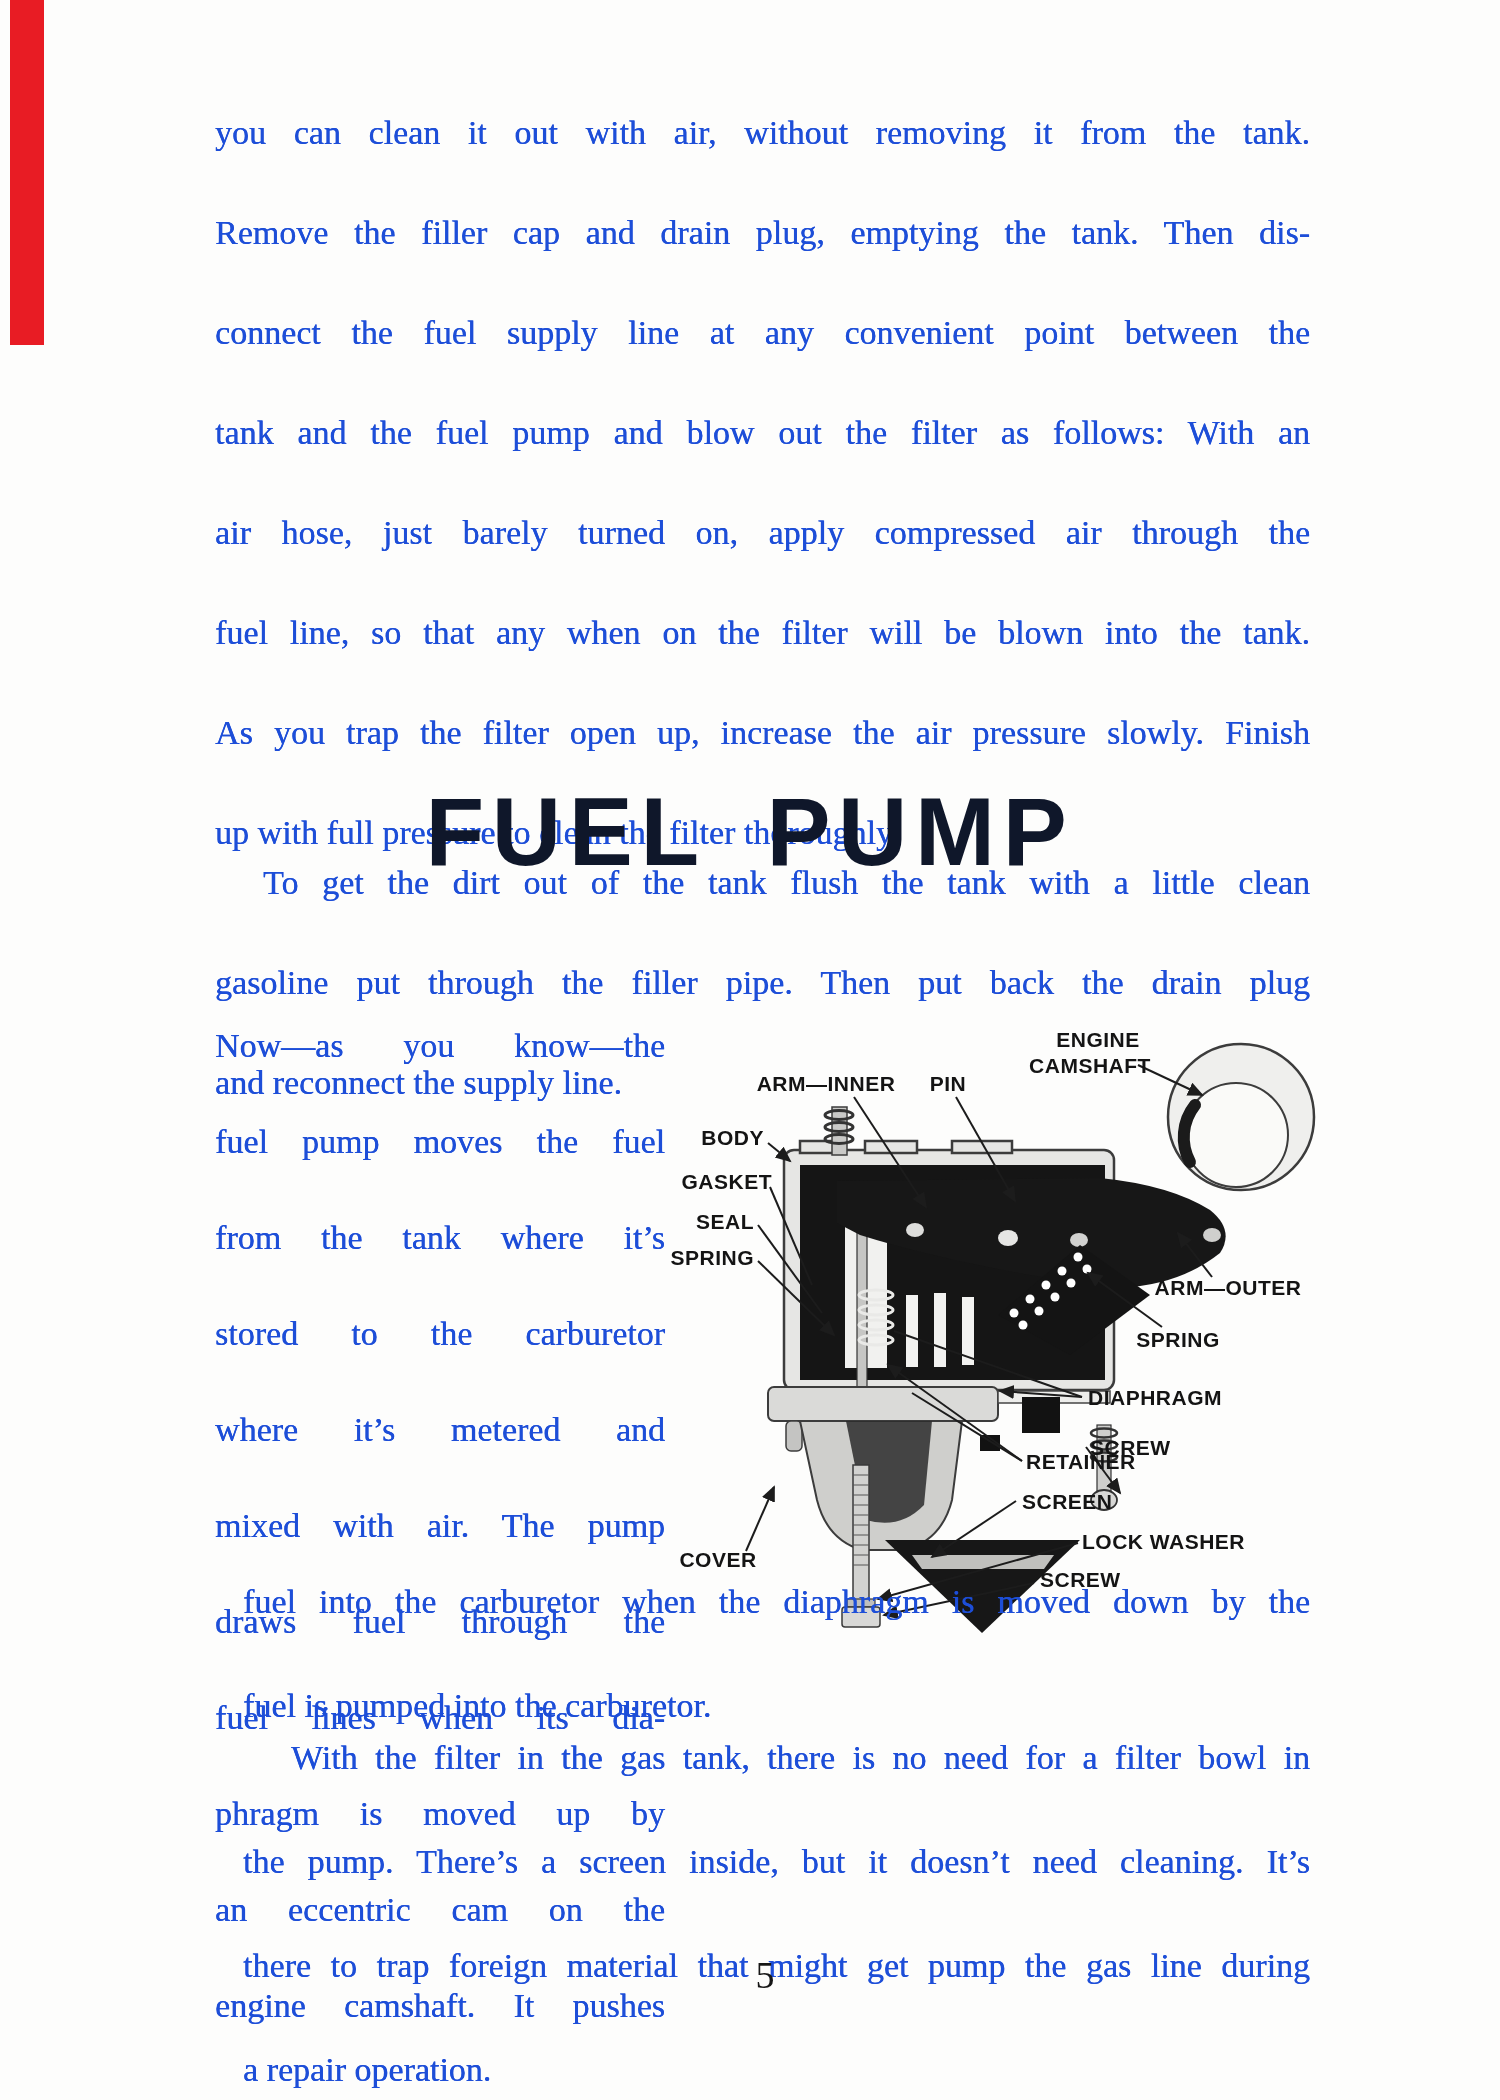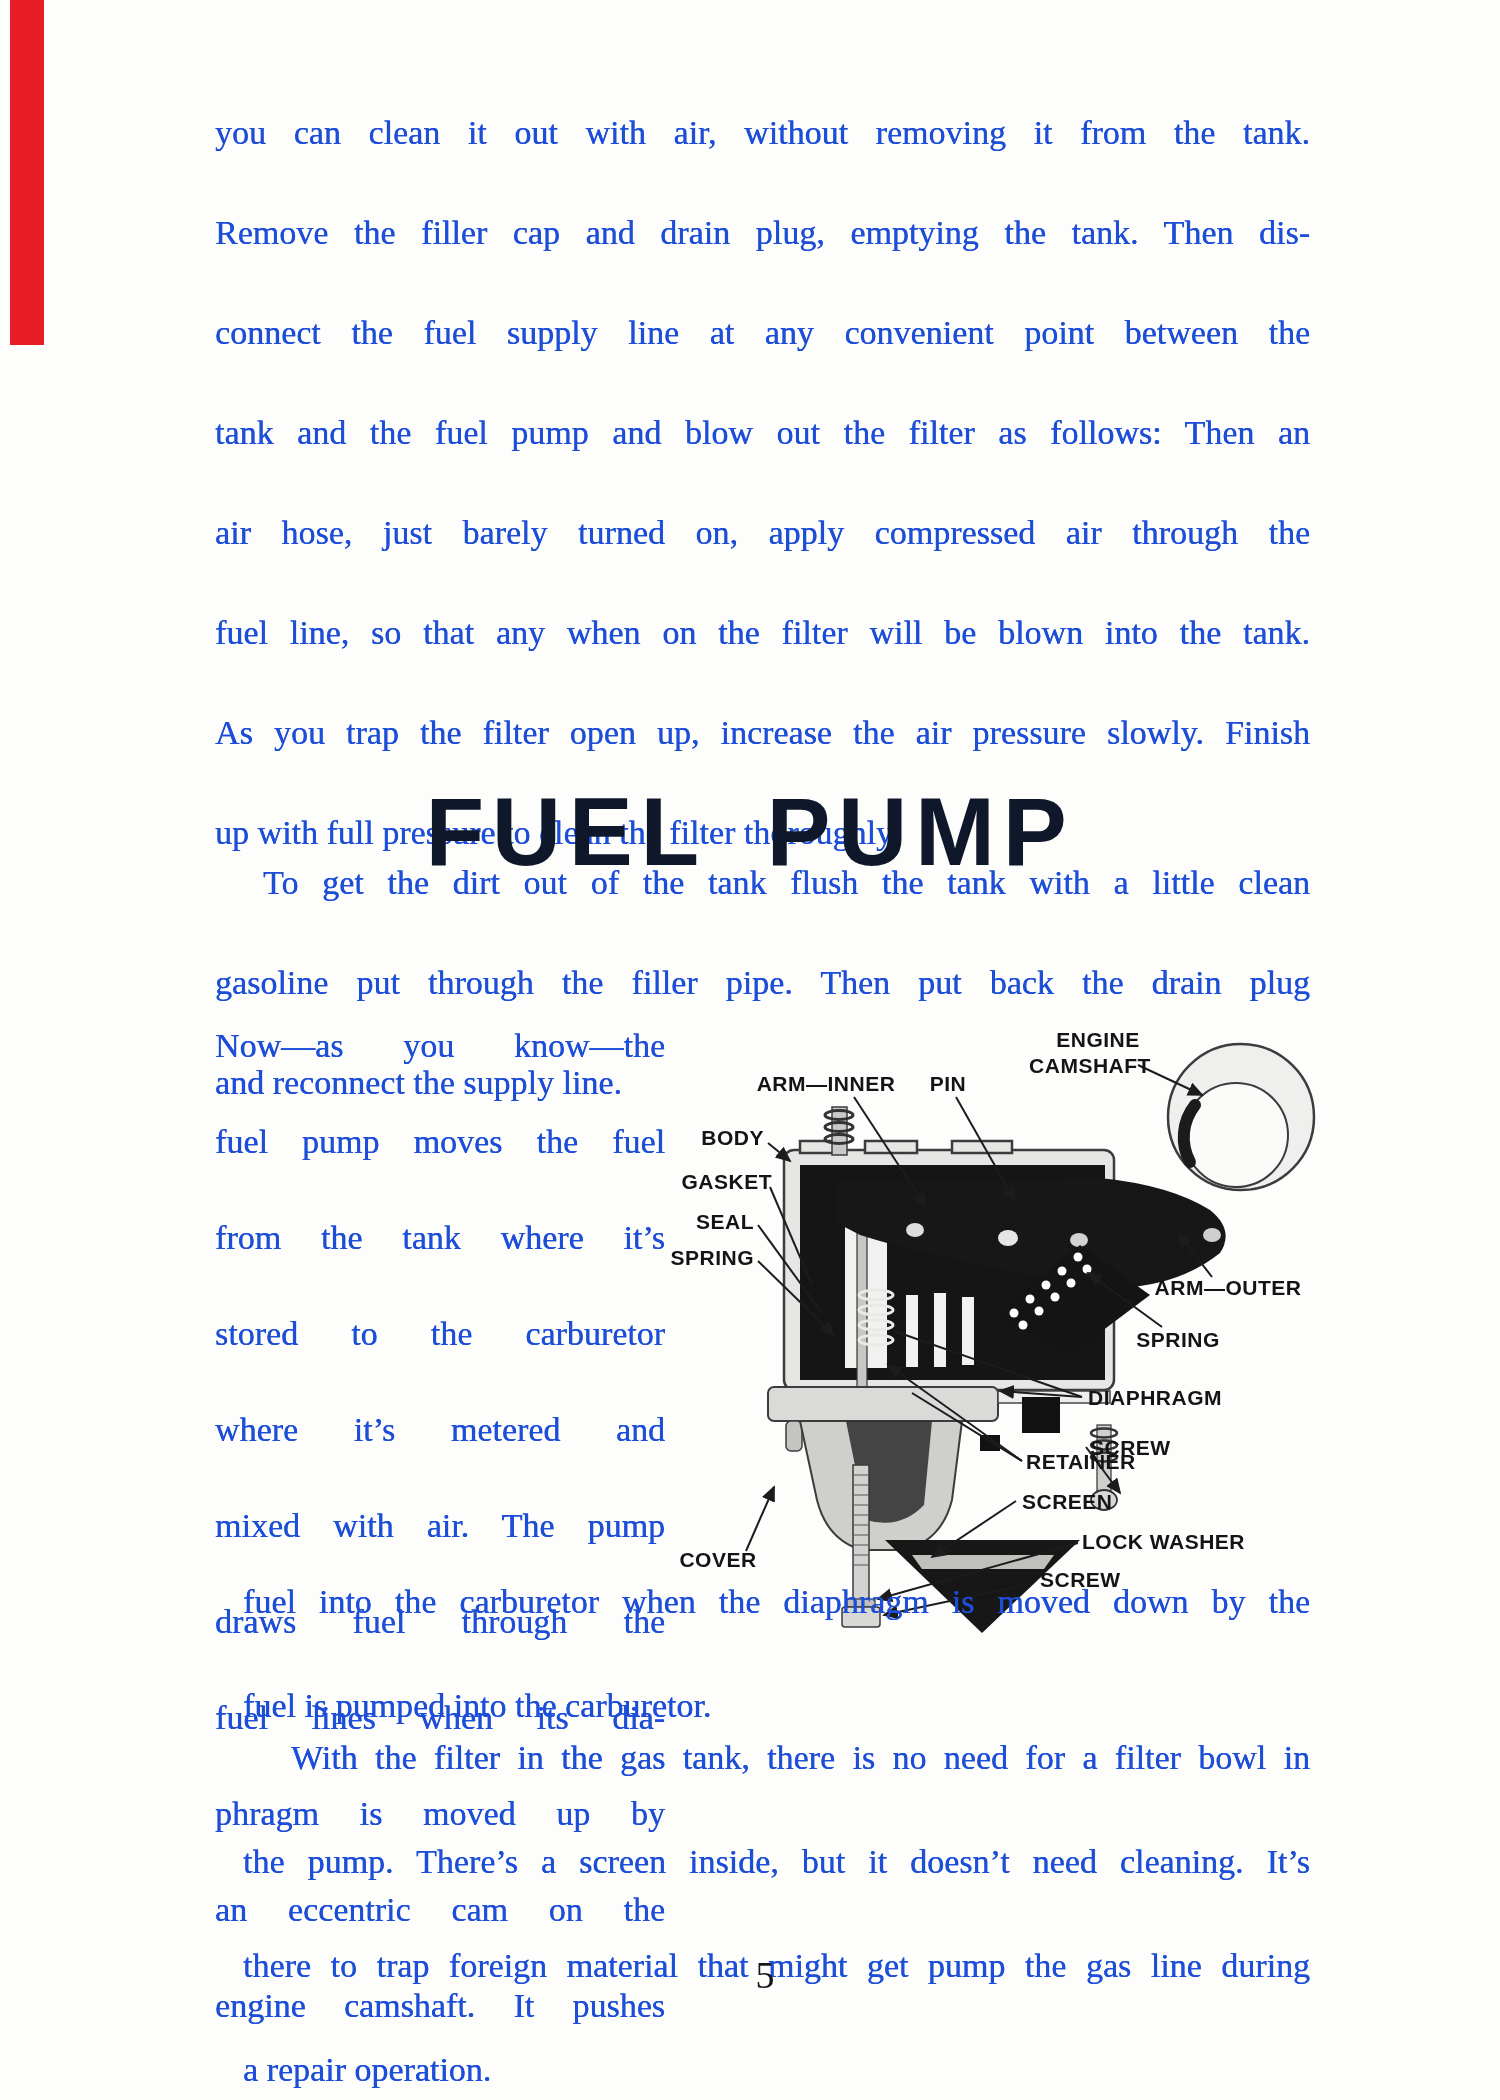--- a/index.html
+++ b/index.html
@@ -34,21 +34,21 @@
 
 <div class="page">
 
   <div class="red-stripe" style="background: rgb(232, 28, 36);"></div>
 
   <div id="intro" class="textblock">
     <div>
         <div class="line jl">you can clean it out with air, without removing it from the tank.</div>
         <div class="line jl">Remove the filler cap and drain plug, emptying the tank. Then dis-</div>
         <div class="line jl">connect the fuel supply line at any convenient point between the</div>
-        <div class="line jl">tank and the fuel pump and blow out the filter as follows: Then an</div>
+        <div class="line jl">tank and the fuel pump and blow out the filter as follows: With an</div>
         <div class="line jl">air hose, just barely turned on, apply compressed air through the</div>
         <div class="line jl">fuel line, so that any when on the filter will be blown into the tank.</div>
         <div class="line jl">As you trap the filter open up, increase the air pressure slowly. Finish</div>
         <div class="line">up with full pressure to clean the filter thoroughly.</div>
       </div>
     <div>
         <div class="line jl ind">To get the dirt out of the tank flush the tank with a little clean</div>
         <div class="line jl">gasoline put through the filler pipe. Then put back the drain plug</div>
         <div class="line">and reconnect the supply line.</div>
       </div>

